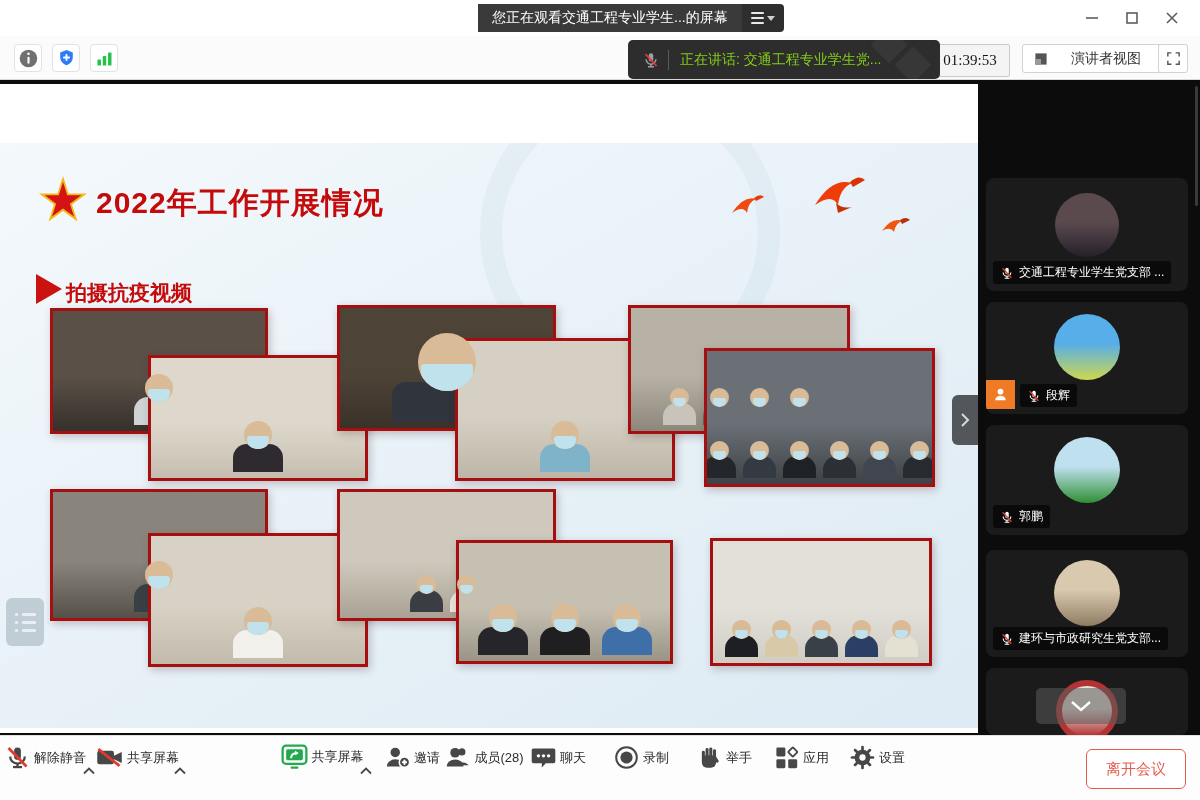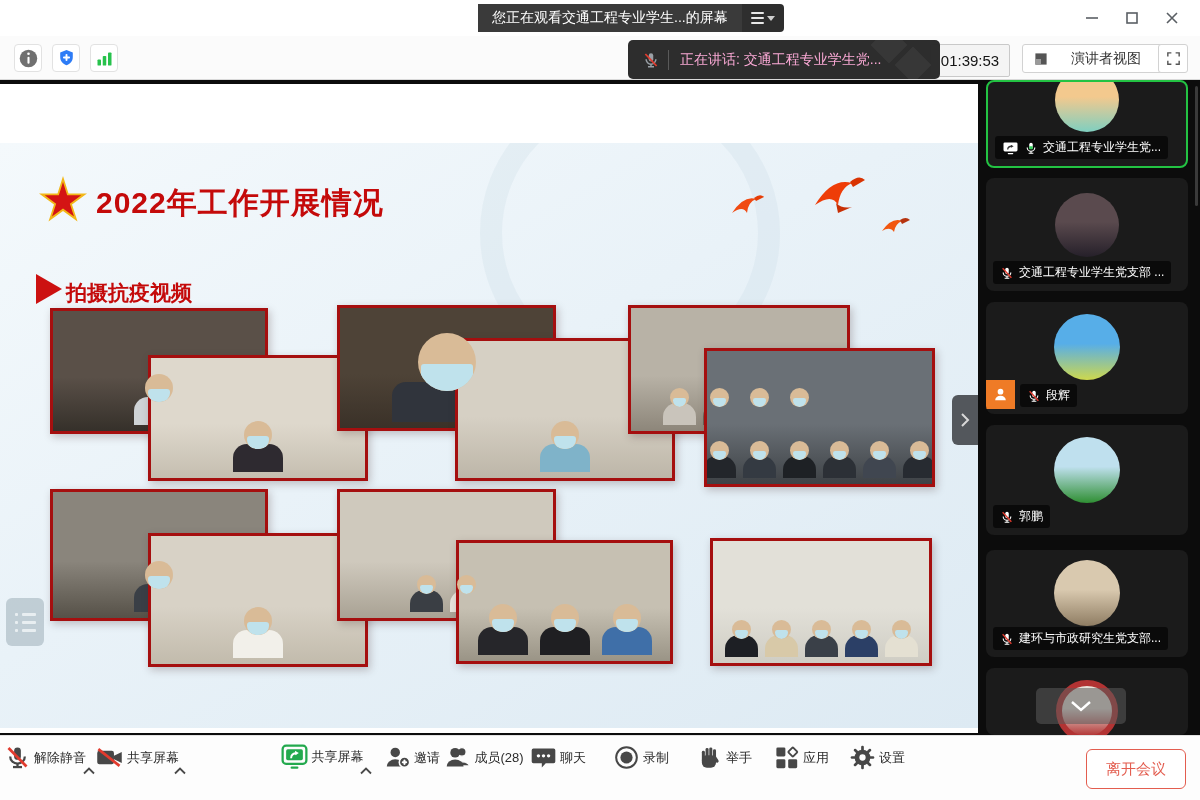--- a/index.html
+++ b/index.html
@@ -19,29 +19,29 @@
   .caret-down { width:0; height:0; border-left:4px solid transparent; border-right:4px solid transparent; border-top:5px solid #cfcfcf; }
   #win-controls { position:absolute; right:8px; top:0; height:36px; display:flex; }
   #win-controls .wbtn { width:40px; height:36px; display:flex; align-items:center; justify-content:center; }
 
   
   #header { position:absolute; left:0; top:36px; width:1200px; height:44px; background:#fbfbfb; border-bottom:1px solid #d9d9d9; }
   .hbtn { position:absolute; top:8px; width:28px; height:28px; border:1px solid #e2e2e2; background:#fff;
     border-radius:4px; display:flex; align-items:center; justify-content:center; }
   #duration-box { position:absolute; left:930px; top:8px; width:80px; height:33px; background:#f4f4f4;
     border:1px solid #c9c9c9; border-radius:2px; display:flex; align-items:center; justify-content:center;
-    font-size:15px; color:#141414; }
+    font-size:15px; color:#141414;font-family:Liberation Serif, serif; }
   #view-btn { position:absolute; left:1022px; top:8px; height:29px; padding:0 10px; background:#fff;
     border:1px solid #d2d2d2; border-radius:3px; display:flex; align-items:center; gap:22px; font-size:14px; color:#333; }
   #fullscreen-btn { position:absolute; left:1158px; top:8px; width:30px; height:29px; background:#fff;
     border:1px solid #d2d2d2; border-radius:3px; display:flex; align-items:center; justify-content:center; }
 
   
   #speaking-banner { position:absolute; left:628px; top:40px; width:312px; height:39px; background:rgba(38,38,38,.97);
-    border-radius:5px; display:flex; align-items:center; color:#f9a8d4; font-size:14px; z-index:30; overflow:hidden; }
+    border-radius:5px; display:flex; align-items:center; color:#84cc16; font-size:14px; z-index:30; overflow:hidden; }
   #speaking-banner .sep { width:1px; height:20px; background:#5a5a5a; margin:0 11px 0 8px; }
   #speaking-banner .deco { position:absolute; width:26px; height:26px; background:rgba(255,255,255,.05); transform:rotate(45deg); }
 
   
   #main { position:absolute; left:0; top:80px; width:1200px; height:655px; background:#0c0c0c; }
   #screen { position:absolute; left:0; top:4px; width:978px; height:649px; background:#fff; }
   #slide { position:absolute; left:0; top:59px; width:978px; height:585px; overflow:hidden;
     background:linear-gradient(150deg,#f4f9fc 0%,#e9f2f8 45%,#ddeaf3 100%); }
   #slide .emblem { position:absolute; left:480px; top:-60px; width:300px; height:300px; border-radius:50%;
     border:22px solid rgba(170,195,215,.14); }
@@ -439,39 +439,20 @@
 
   <div id="collapse-tab">
     <svg width="12" height="16" viewBox="0 0 12 16">
       <polyline points="3,2 9,8 3,14" fill="none" stroke="#d8d8d8" stroke-width="2"></polyline>
     </svg>
   </div>
 
   <div id="rail">
     <div class="railbar"></div>
 
-    <div class="tile active" style="top:0; height:88px">
-      <div class="avatar" style="top: -14px; width: 64px; height: 64px; background: linear-gradient(rgb(243, 201, 142) 45%, rgb(127, 207, 192));"></div>
-      <div class="namepill">
-        <svg width="17" height="14" viewBox="0 0 24 20">
-          <rect x="2" y="2" width="20" height="13" rx="2" fill="#fff"></rect>
-          <path d="M8 12c0-3 2.5-4.5 6-4.5" fill="none" stroke="#333" stroke-width="1.8"></path>
-          <path d="M12.5 5.2l4 2.3-3.6 2.3z" fill="#333"></path>
-          <rect x="8" y="17" width="8" height="2" rx="1" fill="#fff"></rect>
-        </svg>
-        <svg width="14" height="14" viewBox="0 0 24 24">
-          <rect x="9" y="3" width="6" height="11" rx="3" fill="#fff"></rect>
-          <rect x="9" y="9" width="6" height="5" fill="#35d05c"></rect>
-          <path d="M5.5 11a6.5 6.5 0 0 0 13 0" fill="none" stroke="#fff" stroke-width="2"></path>
-          <line x1="12" y1="17.5" x2="12" y2="21" stroke="#fff" stroke-width="2"></line>
-          <line x1="8" y1="21" x2="16" y2="21" stroke="#fff" stroke-width="2"></line>
-        </svg>
-        <span>交通工程专业学生党...</span>
-      </div>
-    </div>
 
     <div class="tile" style="top:98px; height:113px">
       <div class="avatar" style="top: 15px; width: 64px; height: 64px; background: linear-gradient(rgb(90, 74, 78) 45%, rgb(38, 32, 42));"></div>
       <div class="namepill">
         <svg width="14" height="14" viewBox="0 0 24 24">
           <rect x="9" y="3" width="6" height="11" rx="3" fill="#fff"></rect>
           <path d="M5.5 11a6.5 6.5 0 0 0 13 0" fill="none" stroke="#fff" stroke-width="2"></path>
           <line x1="12" y1="17.5" x2="12" y2="21" stroke="#fff" stroke-width="2"></line>
           <line x1="8" y1="21" x2="16" y2="21" stroke="#fff" stroke-width="2"></line>
           <line x1="4.5" y1="4" x2="19.5" y2="20" stroke="#e23b2e" stroke-width="2.3"></line>

